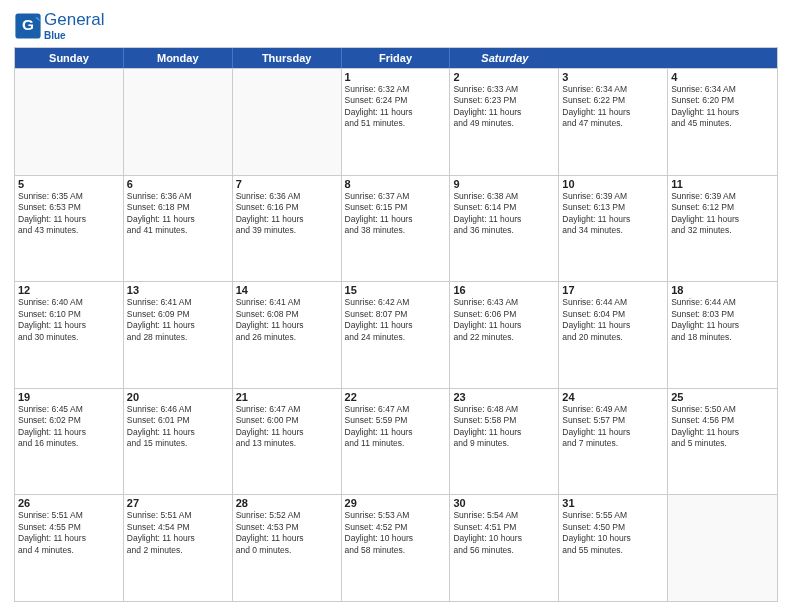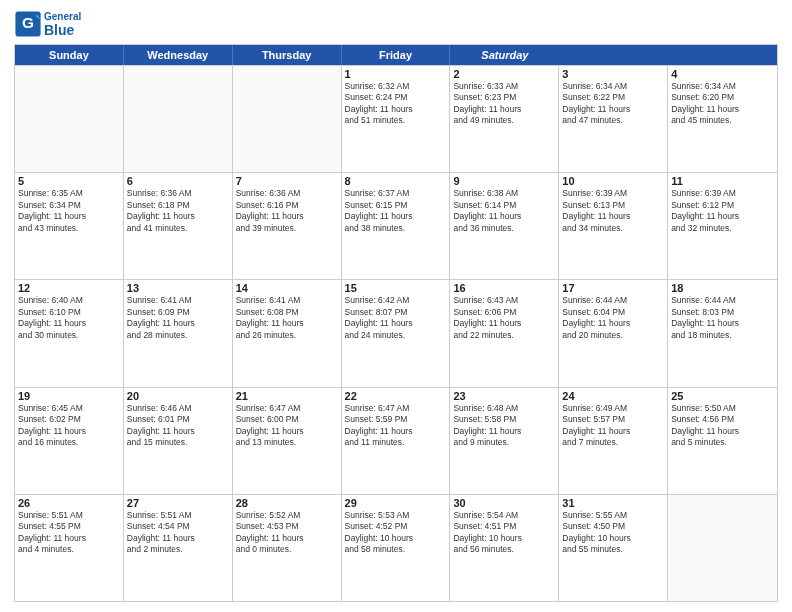--- a/index.html
+++ b/index.html
@@ -104,34 +104,34 @@
 
 <div class="page">
   <div class="header">
     <div class="logo">
       <svg class="logo-icon" viewBox="0 0 40 40">
         <rect x="2" y="2" width="36" height="36" rx="4" fill="#1a5faa"></rect>
         <text x="20" y="26" text-anchor="middle" font-size="22" font-weight="bold" fill="white" font-family="Arial">G</text>
         <polygon points="30,8 38,14 34,8" fill="#4af"></polygon>
       </svg>
       <div>
-        <div style="font-size:10px;font-weight:bold;color:#1a5faa;">General</div>
-        <div style="font-size:14px;font-weight:bold;color:#1a5faa;">Blue</div>
+        <div style="font-size:17px;font-weight:normal;color:#1a5faa;">General</div>
+        <div style="font-size:10px;font-weight:bold;color:#1a5faa;">Blue</div>
       </div>
     </div>
     <div class="title-block">
       <div class="month-title"></div>
       <div class="location"></div>
     </div>
   </div>
 
   <div class="calendar">
     <div class="cal-header">
     <div class="cal-header-cell">Sunday</div>
-        <div class="cal-header-cell">Wednesday</div>
+        <div class="cal-header-cell">Monday</div>
         <div class="cal-header-cell">Thursday</div>
         <div class="cal-header-cell">Friday</div>
         <div class="cal-header-cell">Saturday</div>
       </div>
     <div class="cal-body">
     <div class="cal-row">
           <div class="cal-cell empty"></div>
           <div class="cal-cell empty"></div>
           <div class="cal-cell empty"></div>
           <div class="cal-cell">
@@ -160,21 +160,21 @@
             <div class="cell-line">Sunrise: 6:34 AM</div>
             <div class="cell-line">Sunset: 6:20 PM</div>
             <div class="cell-line">Daylight: 11 hours</div>
             <div class="cell-line">and 45 minutes.</div>
           </div>
         </div>
         <div class="cal-row">
           <div class="cal-cell">
             <div class="day-num">5</div>
             <div class="cell-line">Sunrise: 6:35 AM</div>
-            <div class="cell-line">Sunset: 6:34 PM</div>
+            <div class="cell-line">Sunset: 6:53 PM</div>
             <div class="cell-line">Daylight: 11 hours</div>
             <div class="cell-line">and 43 minutes.</div>
           </div>
           <div class="cal-cell">
             <div class="day-num">6</div>
             <div class="cell-line">Sunrise: 6:36 AM</div>
             <div class="cell-line">Sunset: 6:18 PM</div>
             <div class="cell-line">Daylight: 11 hours</div>
             <div class="cell-line">and 41 minutes.</div>
           </div>

